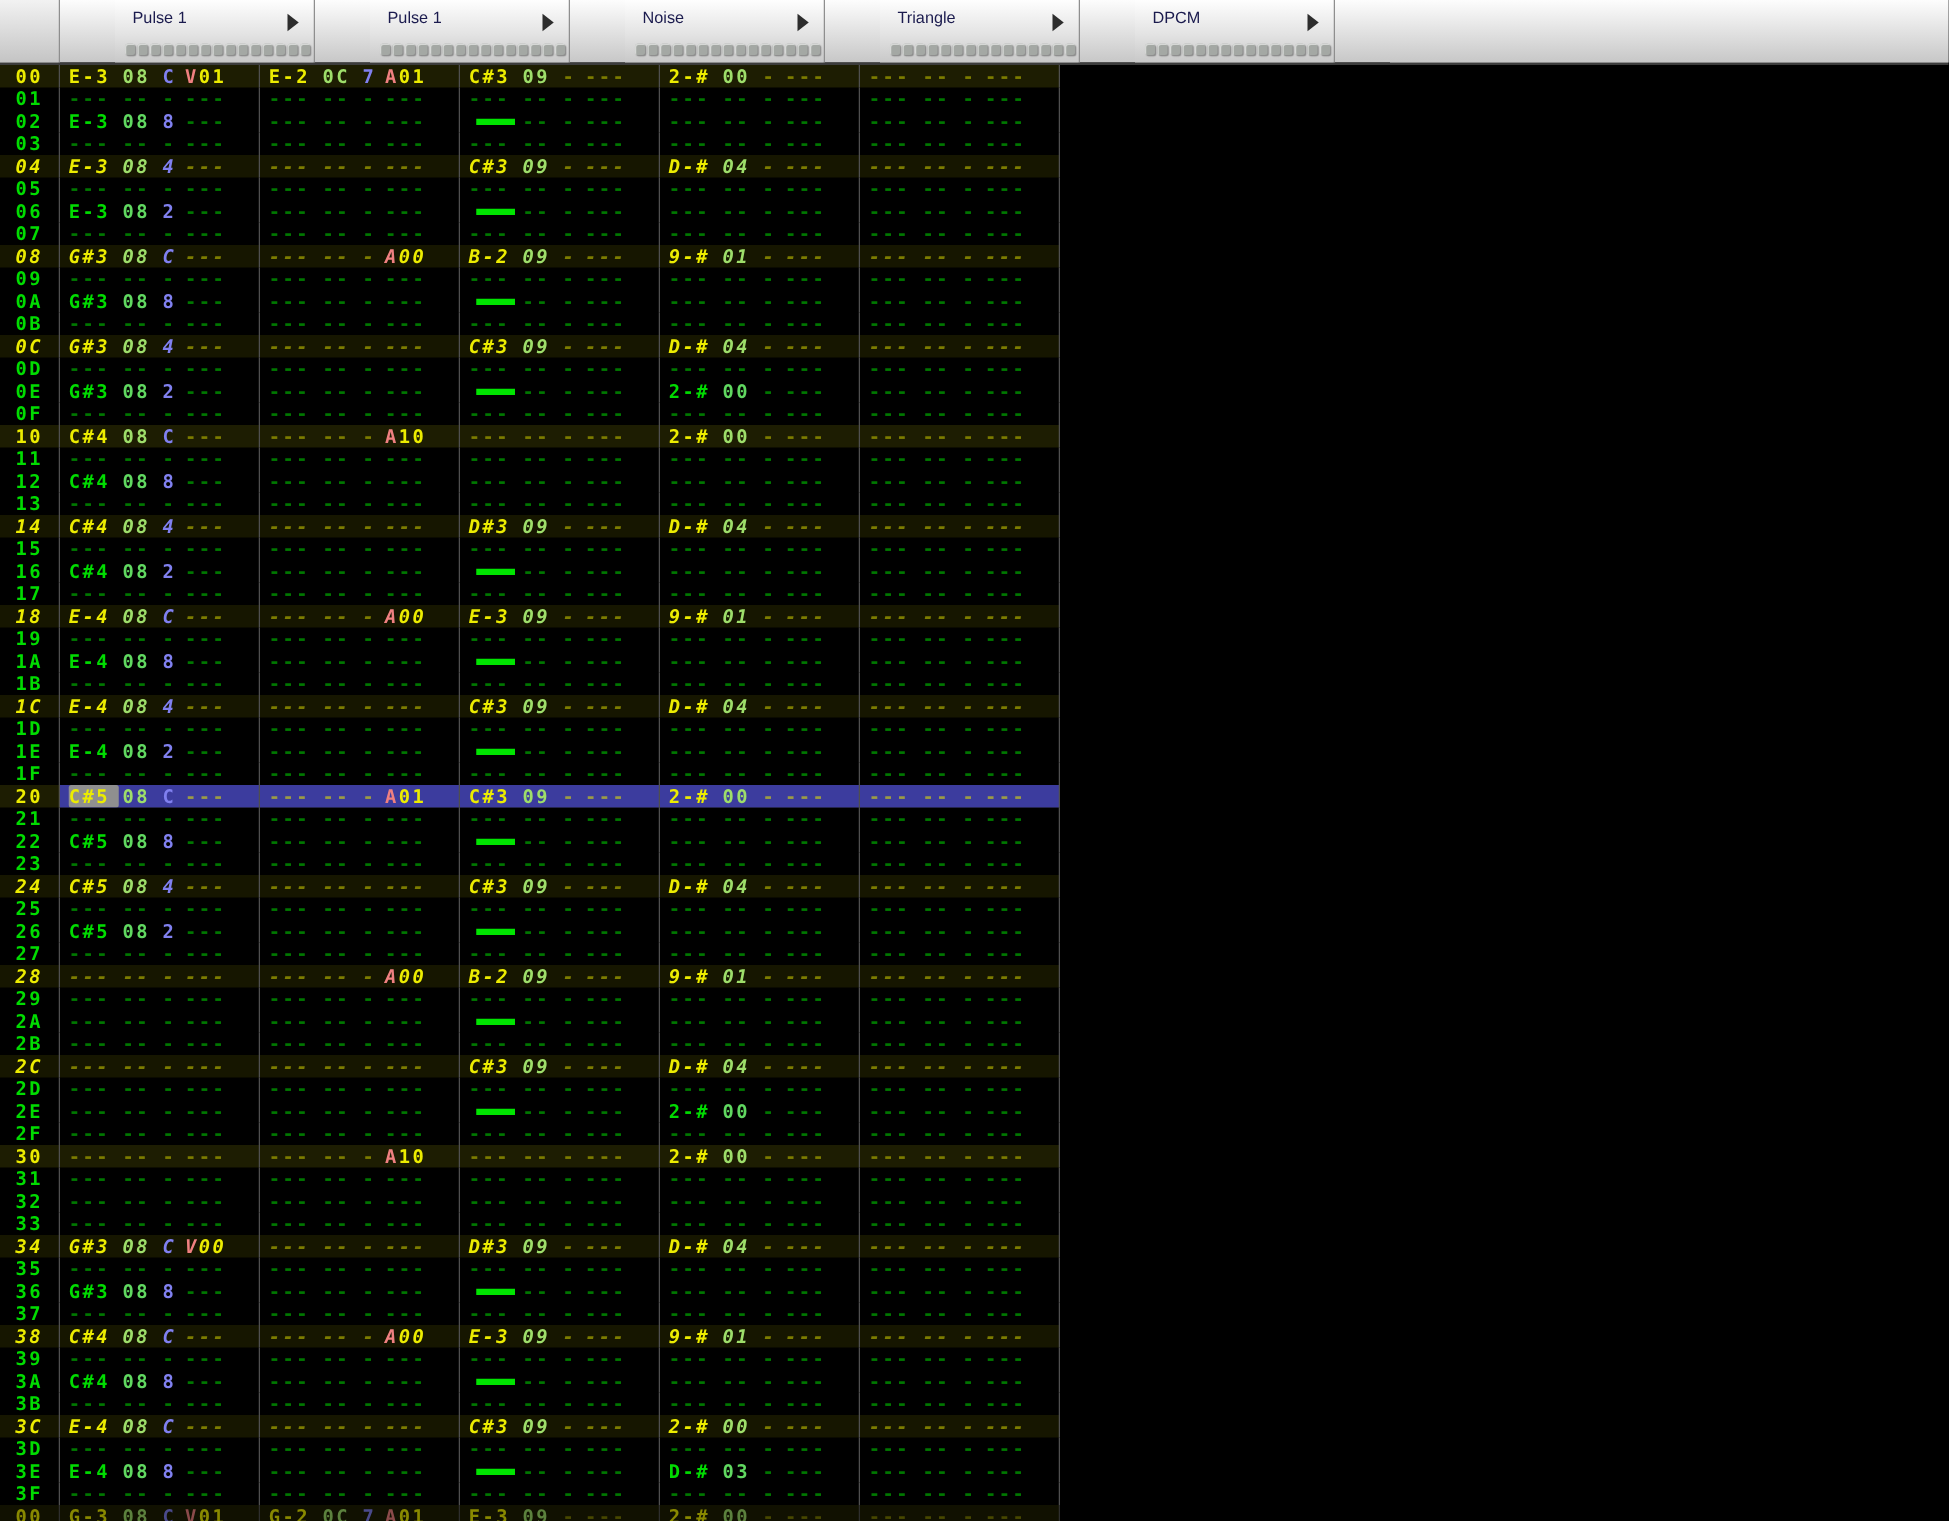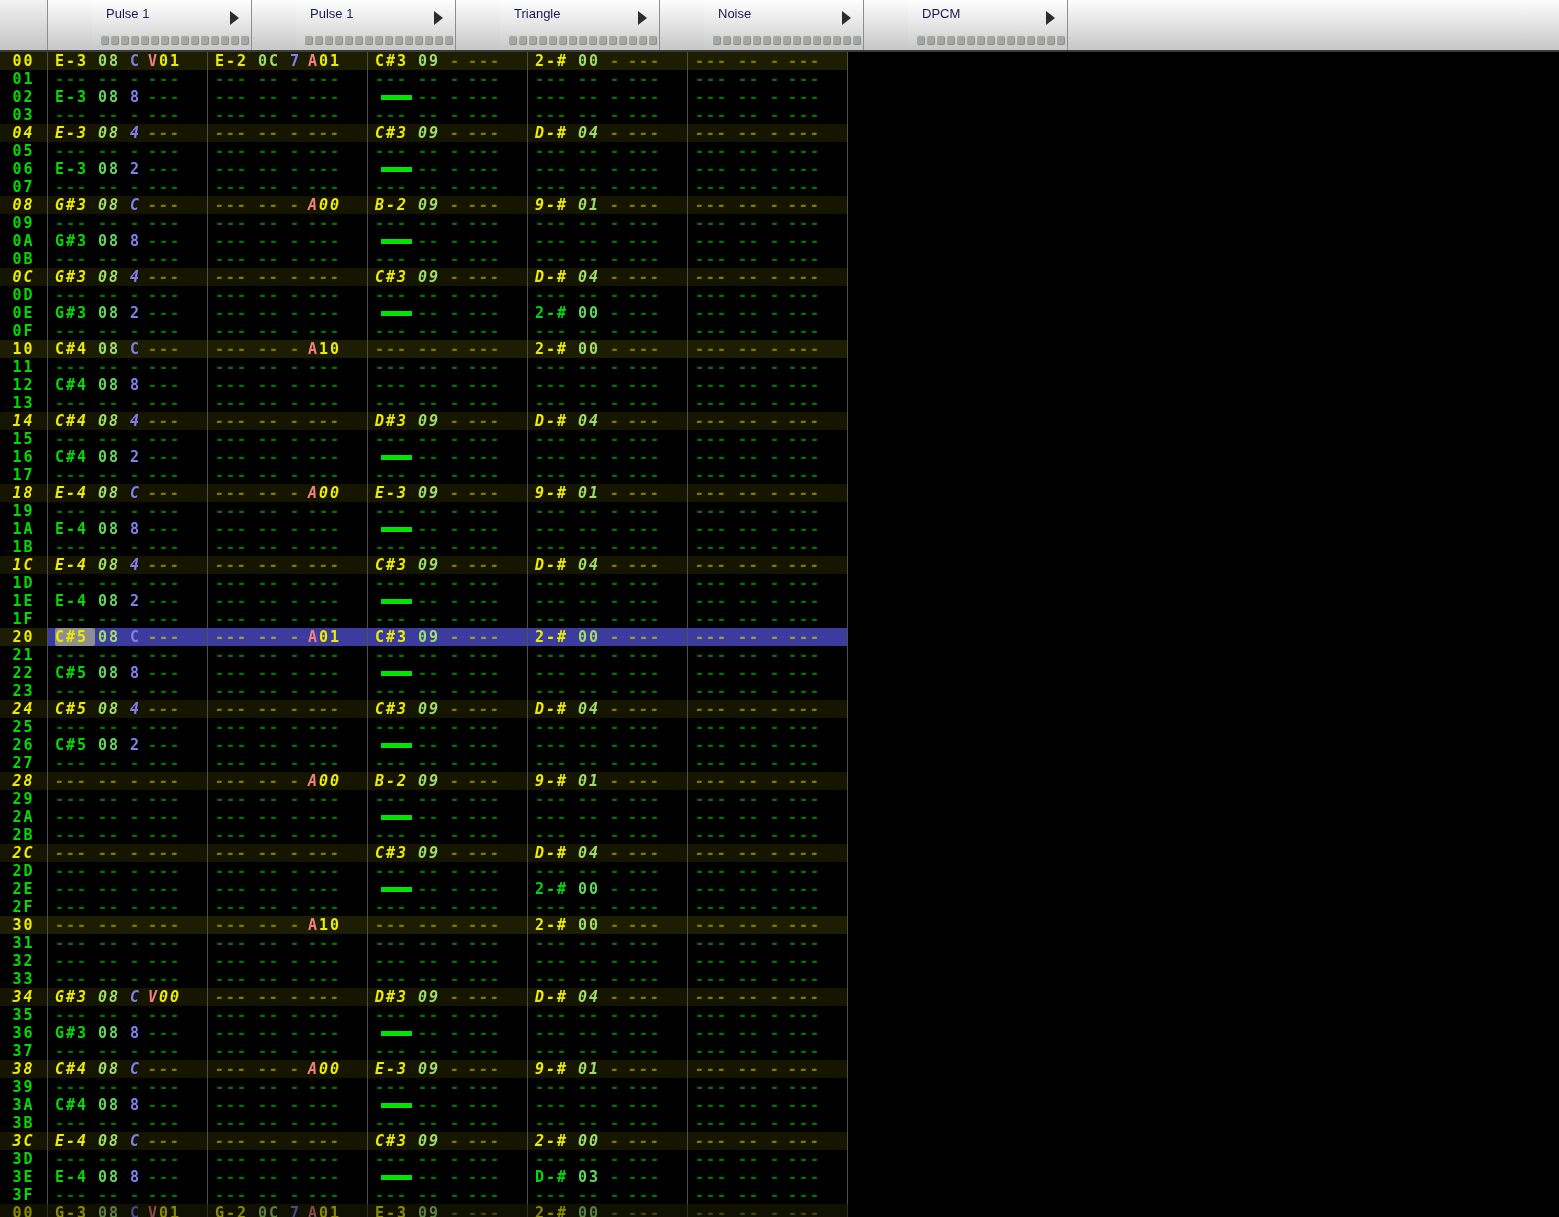--- a/index.html
+++ b/index.html
@@ -165,43 +165,43 @@
           <span class="seg"></span>
           <span class="seg"></span>
           <span class="seg"></span>
           <span class="seg"></span>
           <span class="seg"></span>
           <span class="seg"></span>
         </div>
     </div>
 
     <div class="h-chan">
+      <span class="h-name">Noise</span>
+      <span class="h-arrow"></span>
+      <div class="meter">
+          <span class="seg"></span>
+          <span class="seg"></span>
+          <span class="seg"></span>
+          <span class="seg"></span>
+          <span class="seg"></span>
+          <span class="seg"></span>
+          <span class="seg"></span>
+          <span class="seg"></span>
+          <span class="seg"></span>
+          <span class="seg"></span>
+          <span class="seg"></span>
+          <span class="seg"></span>
+          <span class="seg"></span>
+          <span class="seg"></span>
+          <span class="seg"></span>
+        </div>
+    </div>
+
+    <div class="h-chan">
       <span class="h-name">Triangle</span>
-      <span class="h-arrow"></span>
-      <div class="meter">
-          <span class="seg"></span>
-          <span class="seg"></span>
-          <span class="seg"></span>
-          <span class="seg"></span>
-          <span class="seg"></span>
-          <span class="seg"></span>
-          <span class="seg"></span>
-          <span class="seg"></span>
-          <span class="seg"></span>
-          <span class="seg"></span>
-          <span class="seg"></span>
-          <span class="seg"></span>
-          <span class="seg"></span>
-          <span class="seg"></span>
-          <span class="seg"></span>
-        </div>
-    </div>
-
-    <div class="h-chan">
-      <span class="h-name">Noise</span>
       <span class="h-arrow"></span>
       <div class="meter">
           <span class="seg"></span>
           <span class="seg"></span>
           <span class="seg"></span>
           <span class="seg"></span>
           <span class="seg"></span>
           <span class="seg"></span>
           <span class="seg"></span>
           <span class="seg"></span>

